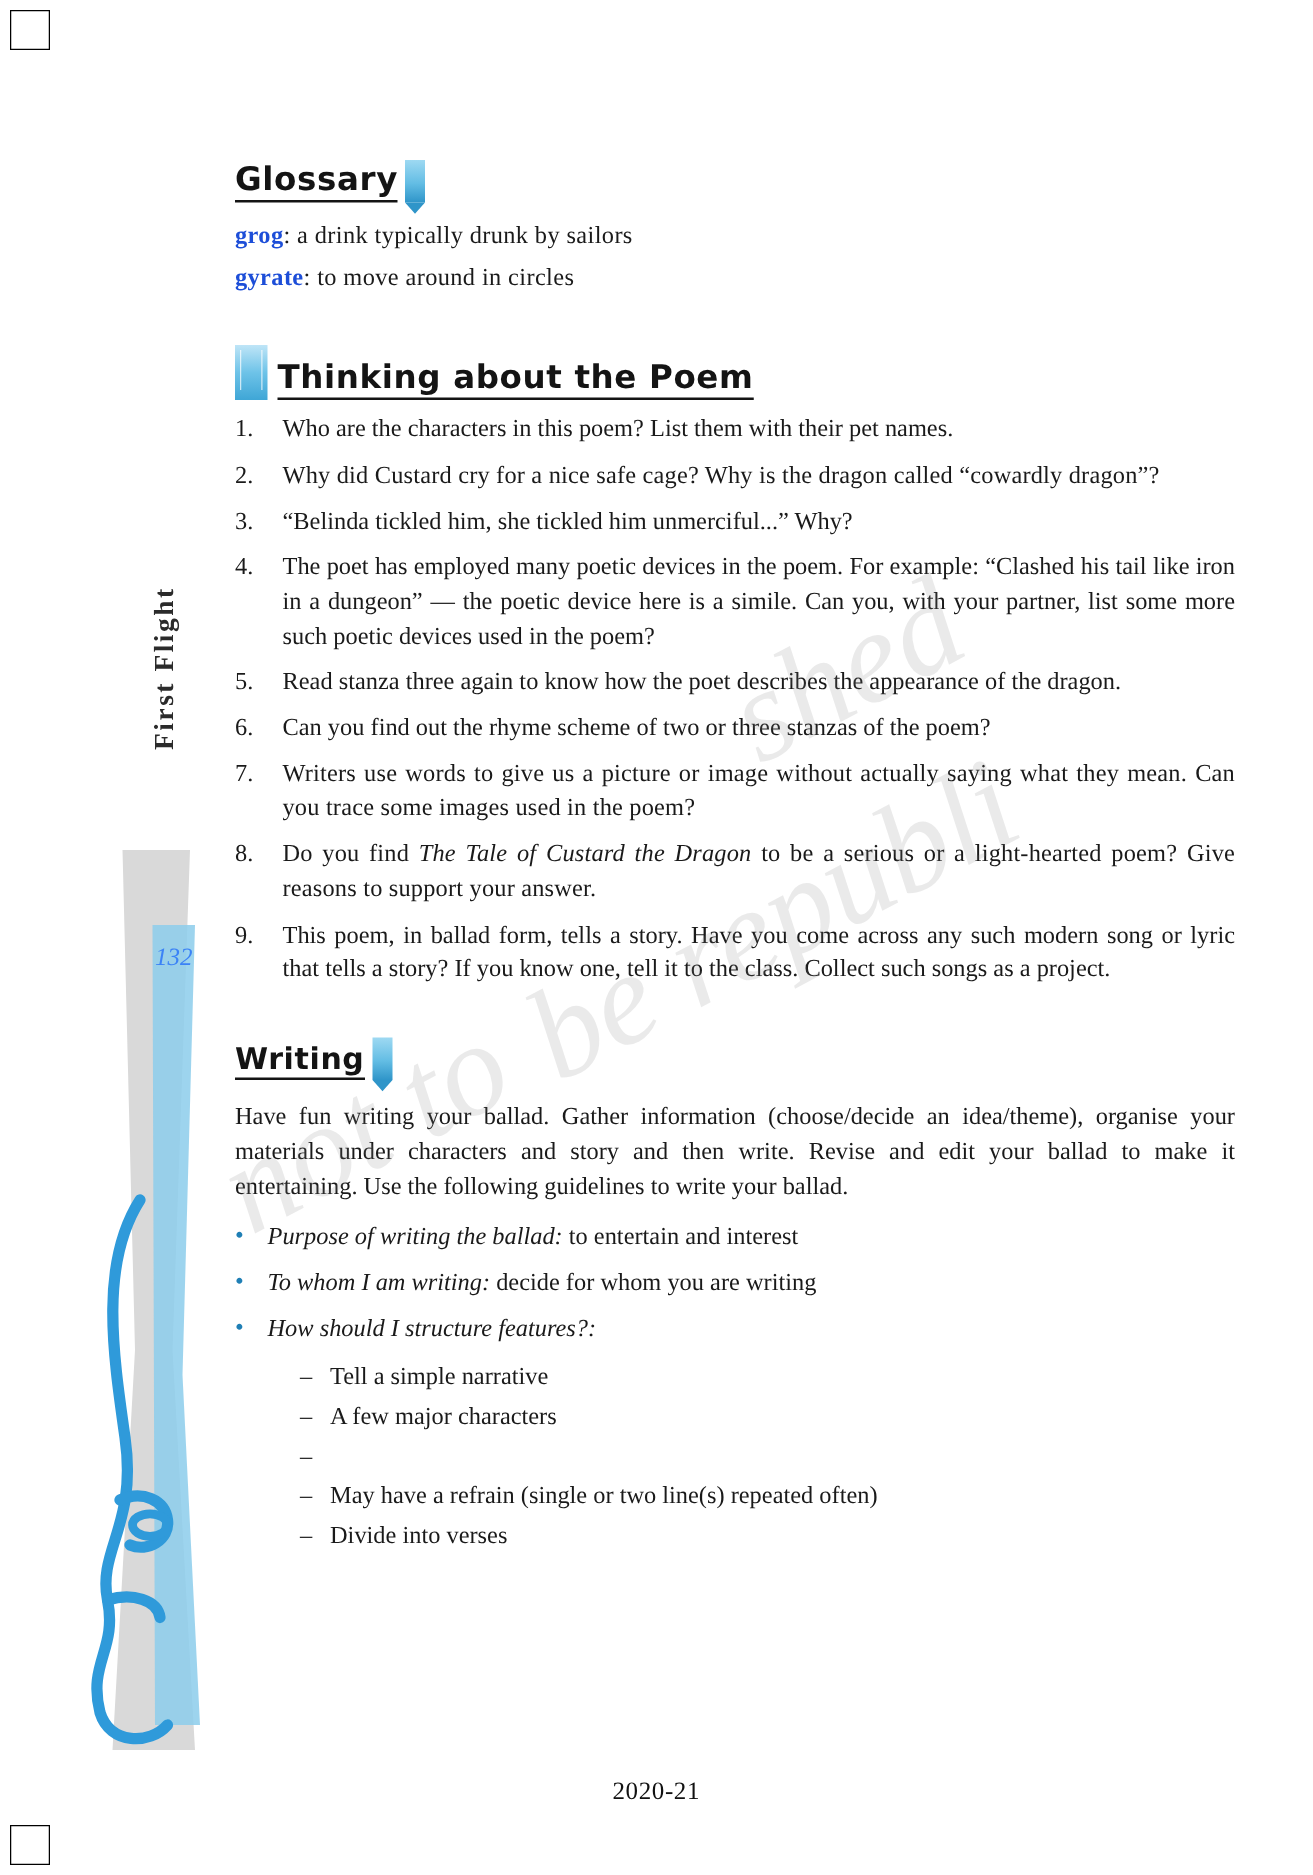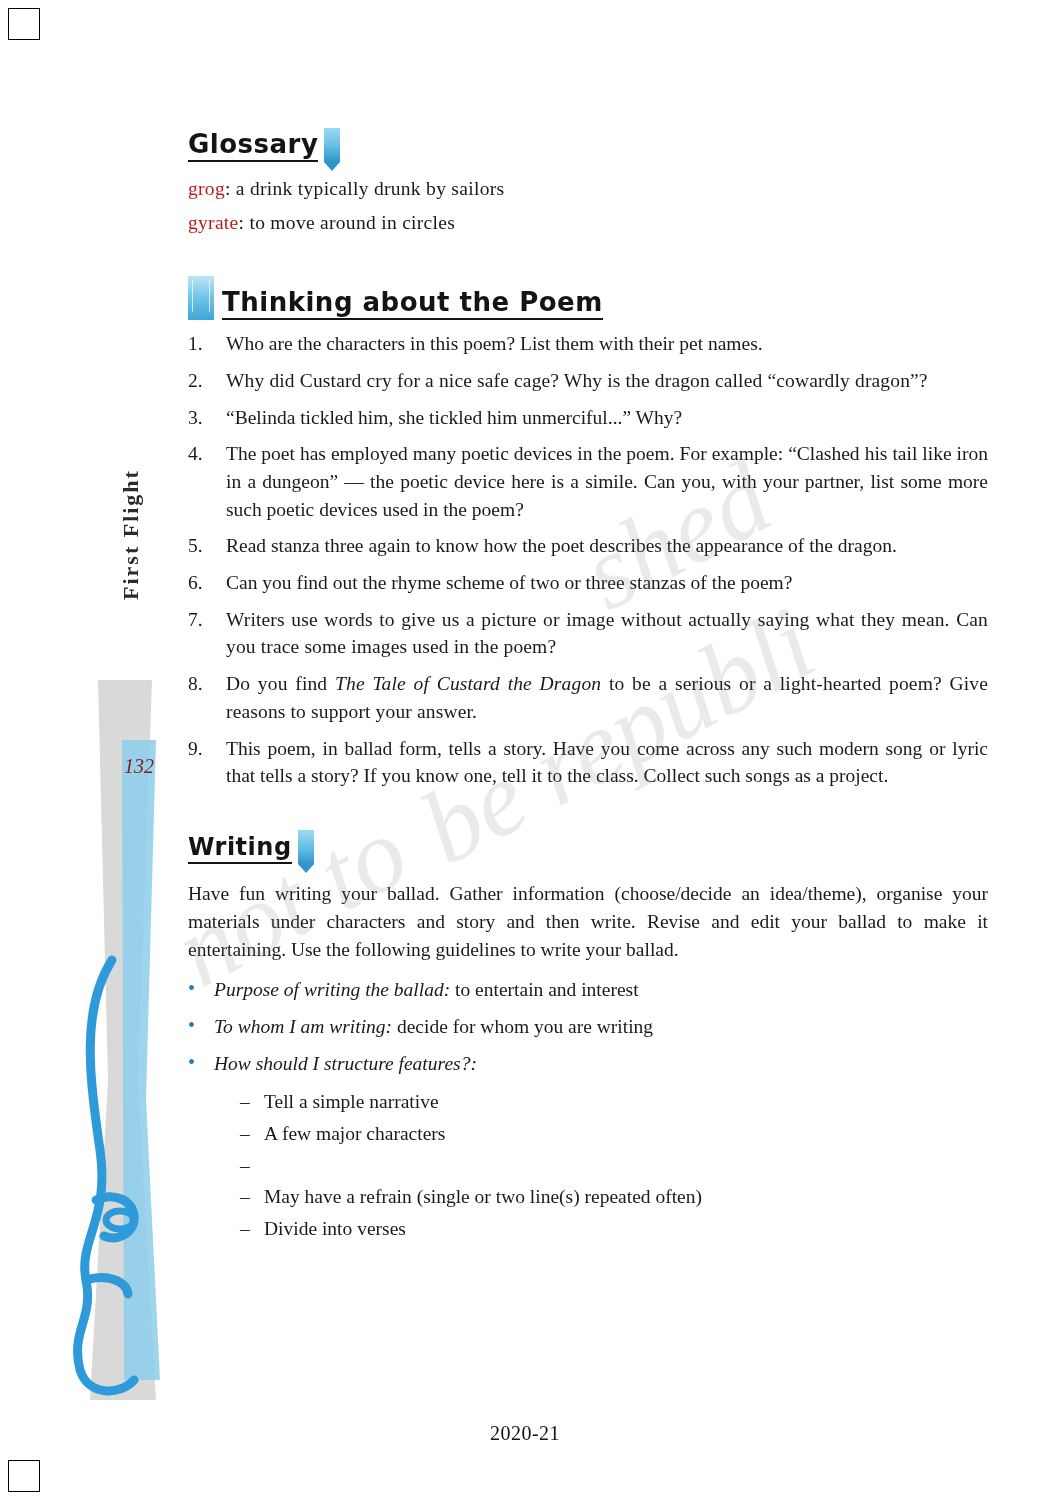--- a/index.html
+++ b/index.html
@@ -73,21 +73,21 @@
     white-space: nowrap;
     z-index: 4;
   }
   .page-num {
     position: absolute;
     left: 124px;
     top: 755px;
     font-family: "Liberation Serif", serif;
     font-size: 20px;
     font-style: italic;
-    color: #7f1d1d;
+    color: #3b82f6;
     z-index: 4;
   }
 
   
   .content {
     position: absolute;
     left: 188px;
     top: 128px;
     width: 800px;
     z-index: 2;
@@ -144,22 +144,22 @@
     border-right: 1px solid rgba(255,255,255,.7);
   }
 
   
   .gloss-line {
     font-size: 19.5px;
     line-height: 1.75;
     letter-spacing: .3px;
   }
   .gloss-term {
-    font-weight: 400;
-    color: #b91c1c;
+    font-weight: 700;
+    color: #1d4ed8;
   }
 
   
   ol.qlist {
     list-style: none;
     margin: 6px 0 0 0;
     padding: 0;
   }
   ol.qlist li {
     display: flex;

